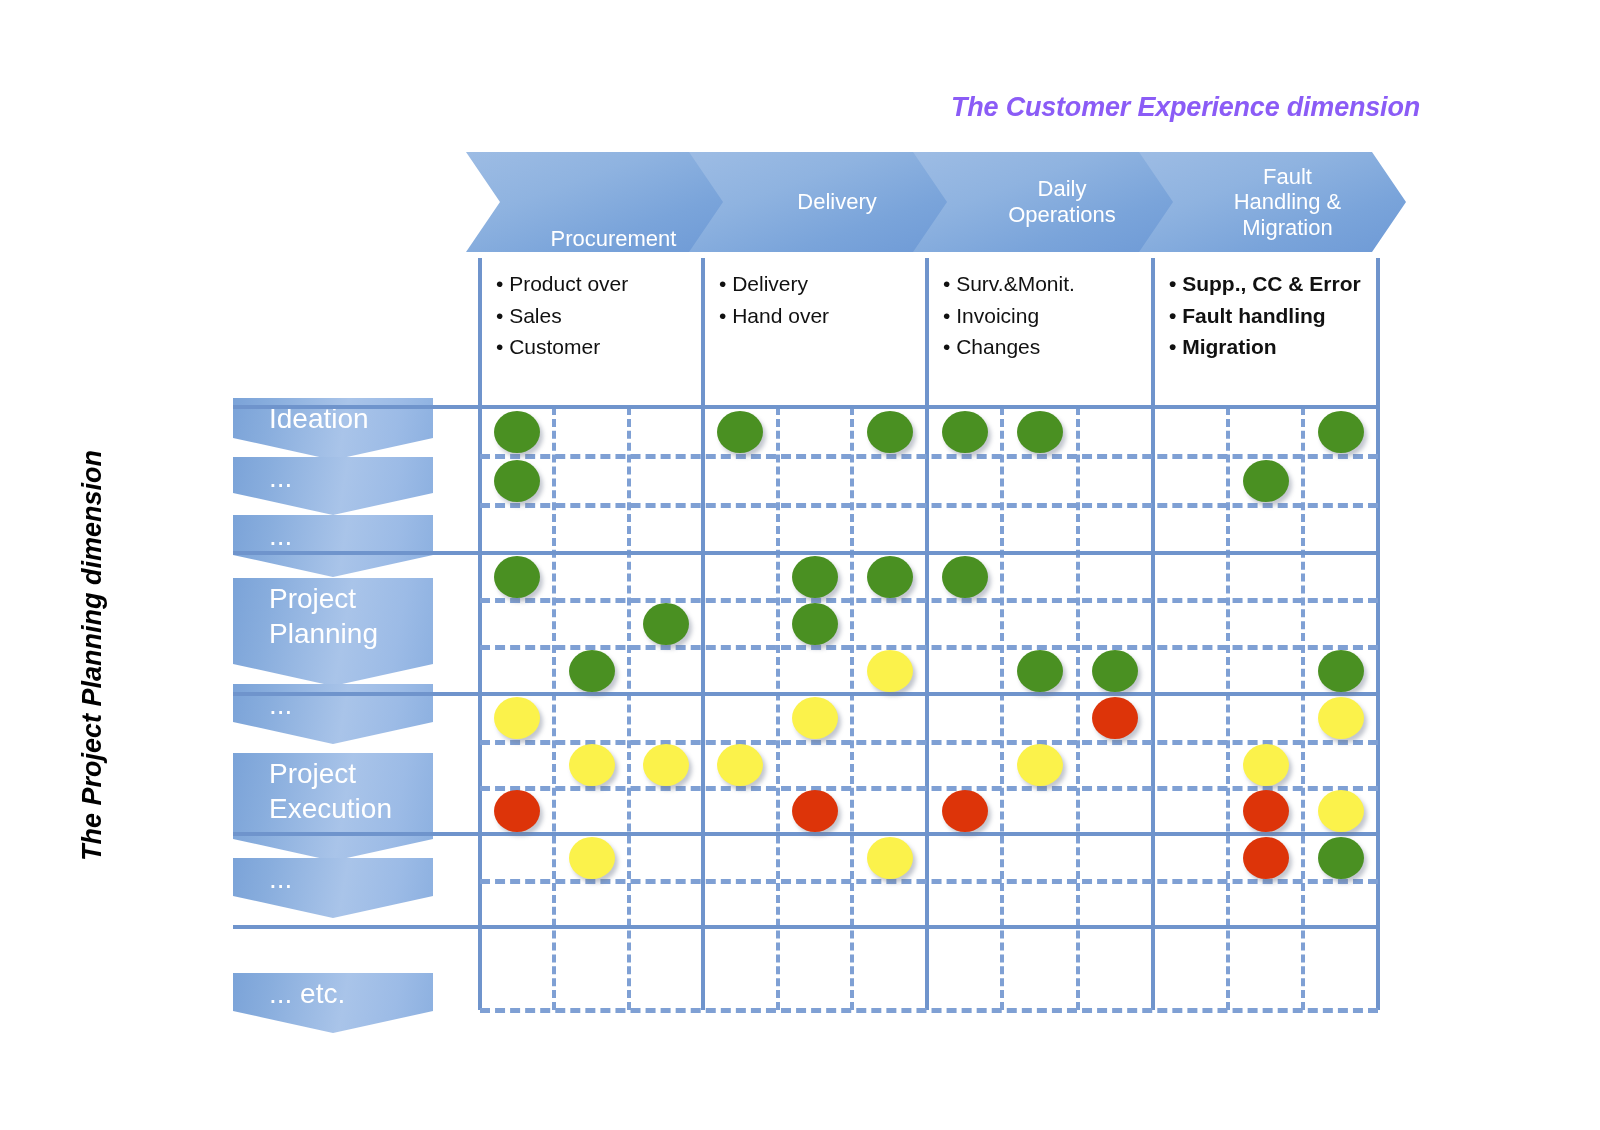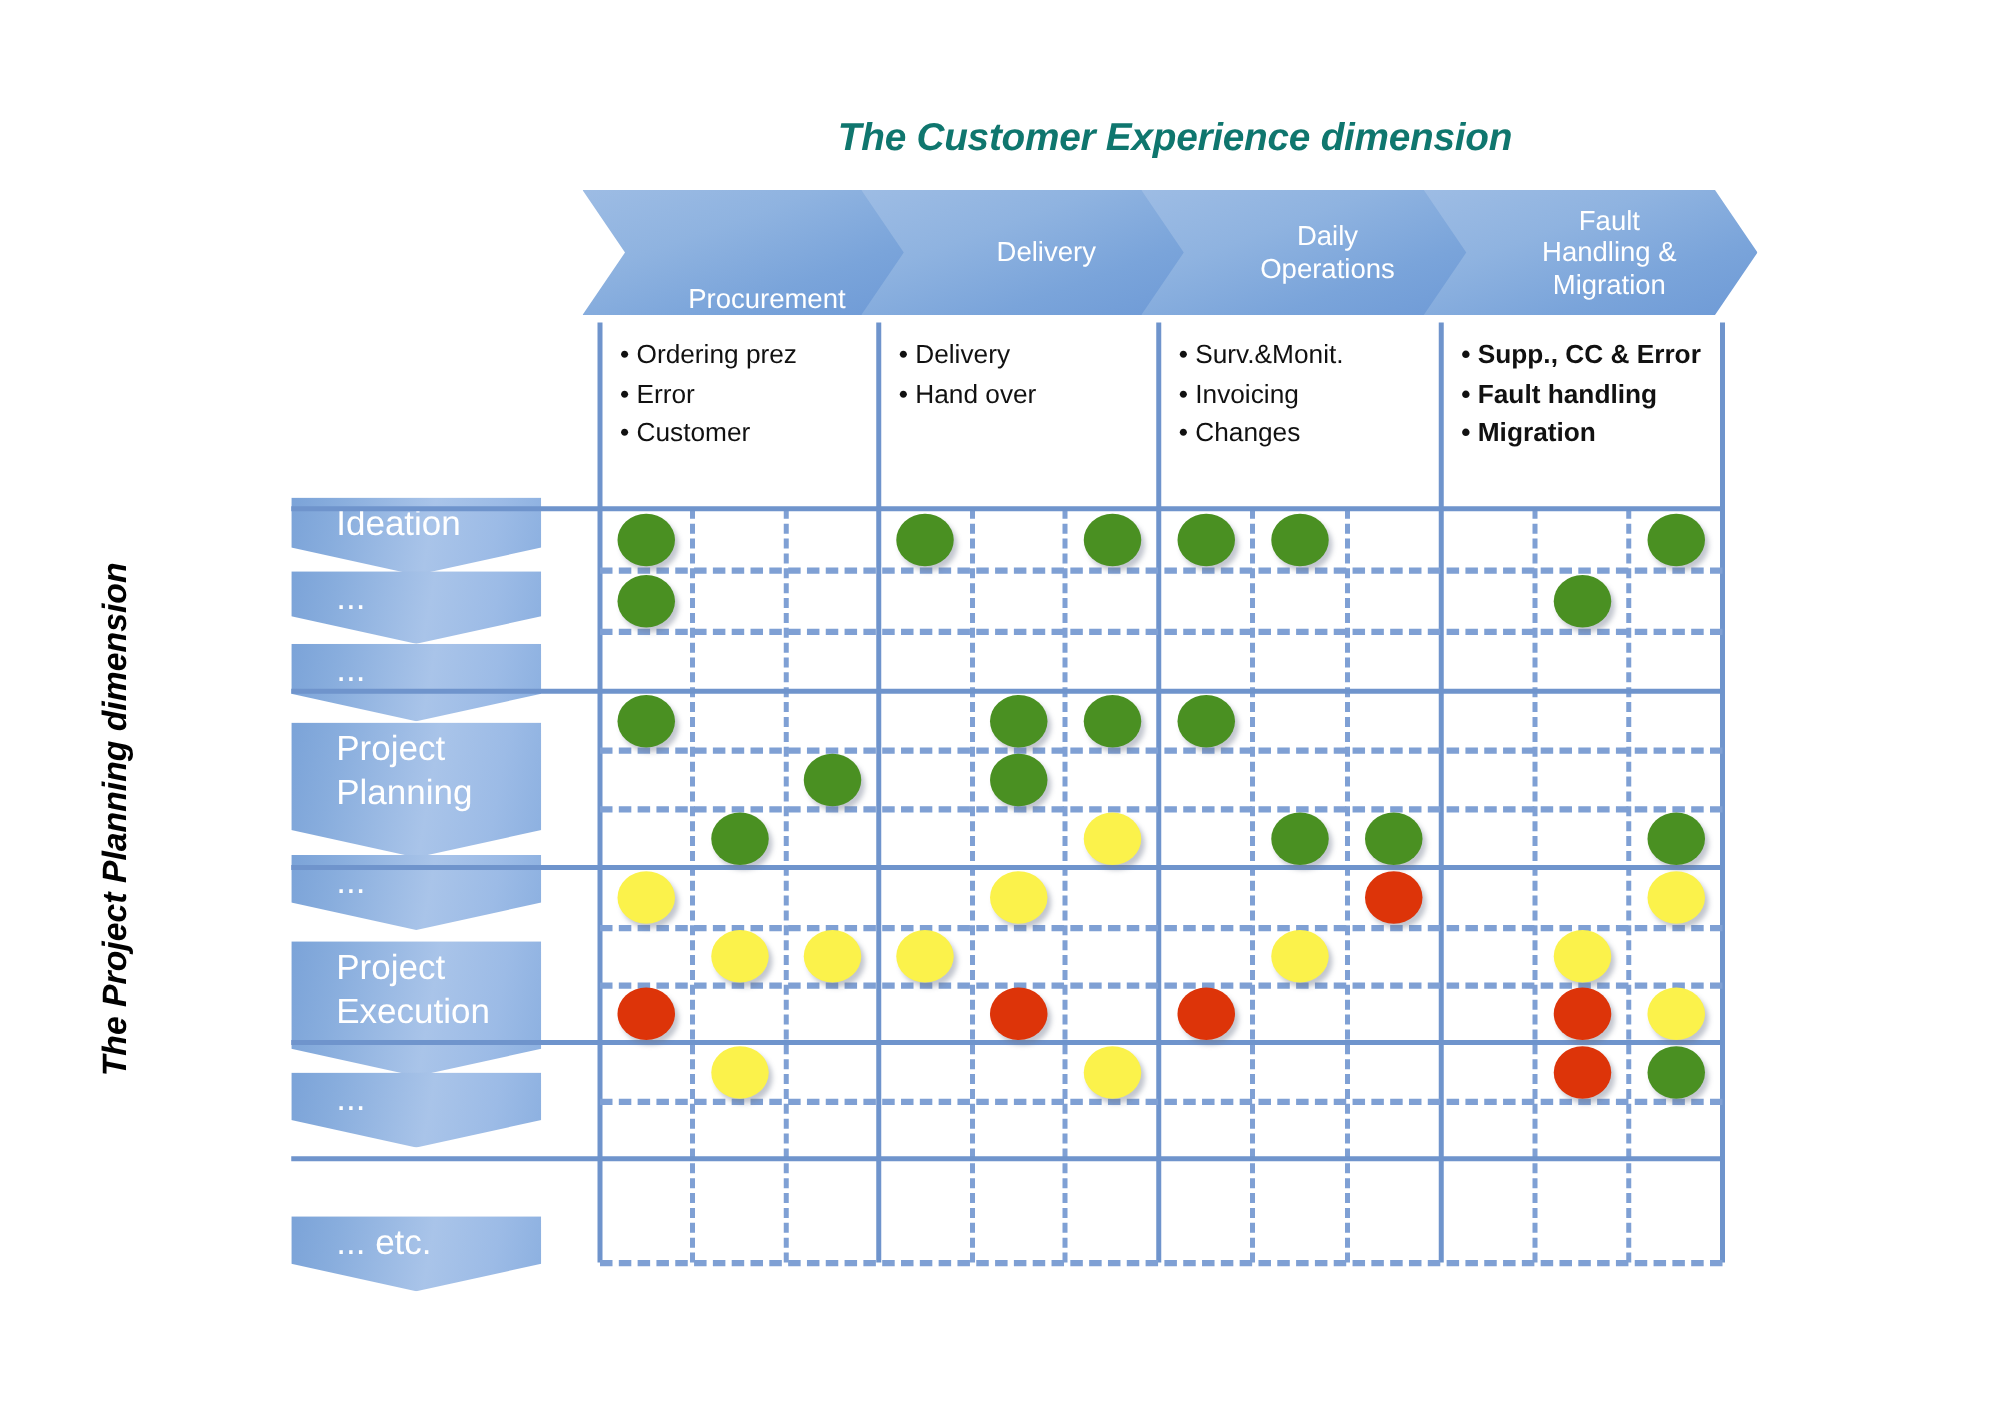--- a/index.html
+++ b/index.html
@@ -11,26 +11,26 @@
     color:#000;
     overflow:hidden;
     position:relative;
   }
   #stage{position:absolute;left:0;top:0;width:1600px;height:1130px;}
 
   
   .top-title{
     position:absolute;
     left:460px; top:92px; width:960px;
-    text-align:center;
-    font-size:31px;
+    text-align:right;
+    font-size:27px;
     font-weight:bold;
     font-style:italic;
     letter-spacing:-0.2px;
-    color:#0f766e;
+    color:#8b5cf6;
   }
   .side-title{
     position:absolute;
     left:-118px; top:640px;
     width:420px;
     text-align:center;
     transform:rotate(-90deg);
     transform-origin:center center;
     font-size:27px;
     font-weight:bold;
@@ -127,22 +127,22 @@
       <div class="chev" style="left: 913px; top: 152px; width: 268px;">
         <span><span>Daily</span><br><span>Operations</span></span>
       </div>
       <div class="chev" style="left: 1139px; top: 152px; width: 267px;">
         <span><span>Fault</span><br><span>Handling &amp;</span><br><span>Migration</span></span>
       </div>
     </div>
 
   <div id="bullets-layer">
       <div class="bullets" style="left: 490px; top: 268px; width: 209px;">
-        <div class="b">Ordering prez</div>
-        <div class="b">Error</div>
+        <div class="b">Product over</div>
+        <div class="b">Sales</div>
         <div class="b">Customer</div>
       </div>
       <div class="bullets" style="left: 713px; top: 268px; width: 210px;">
         <div class="b">Delivery</div>
         <div class="b">Hand over</div>
       </div>
       <div class="bullets" style="left: 937px; top: 268px; width: 212px;">
         <div class="b">Surv.&amp;Monit.</div>
         <div class="b">Invoicing</div>
         <div class="b">Changes</div>

